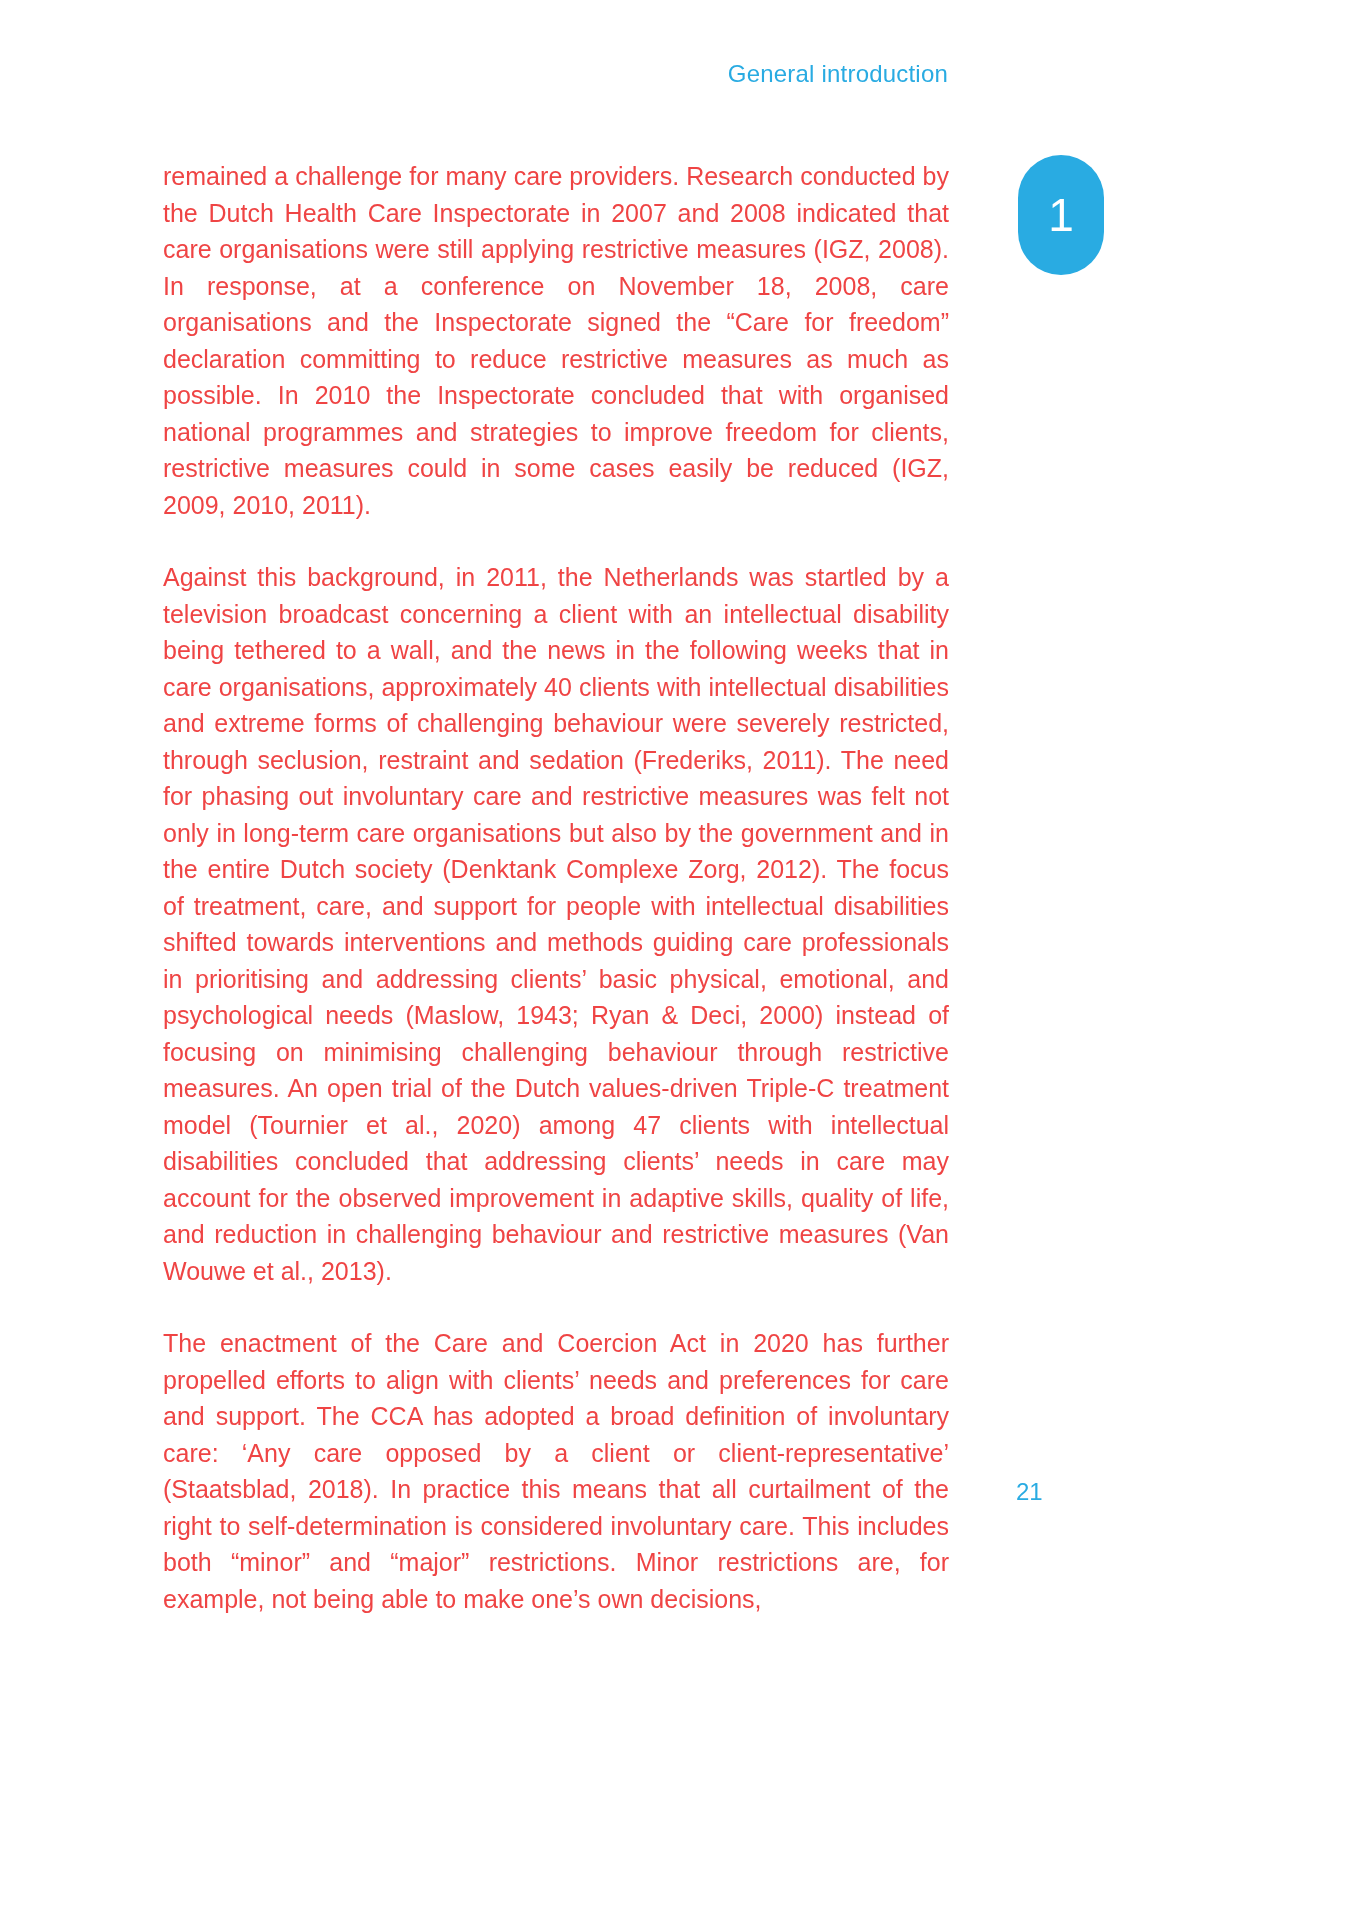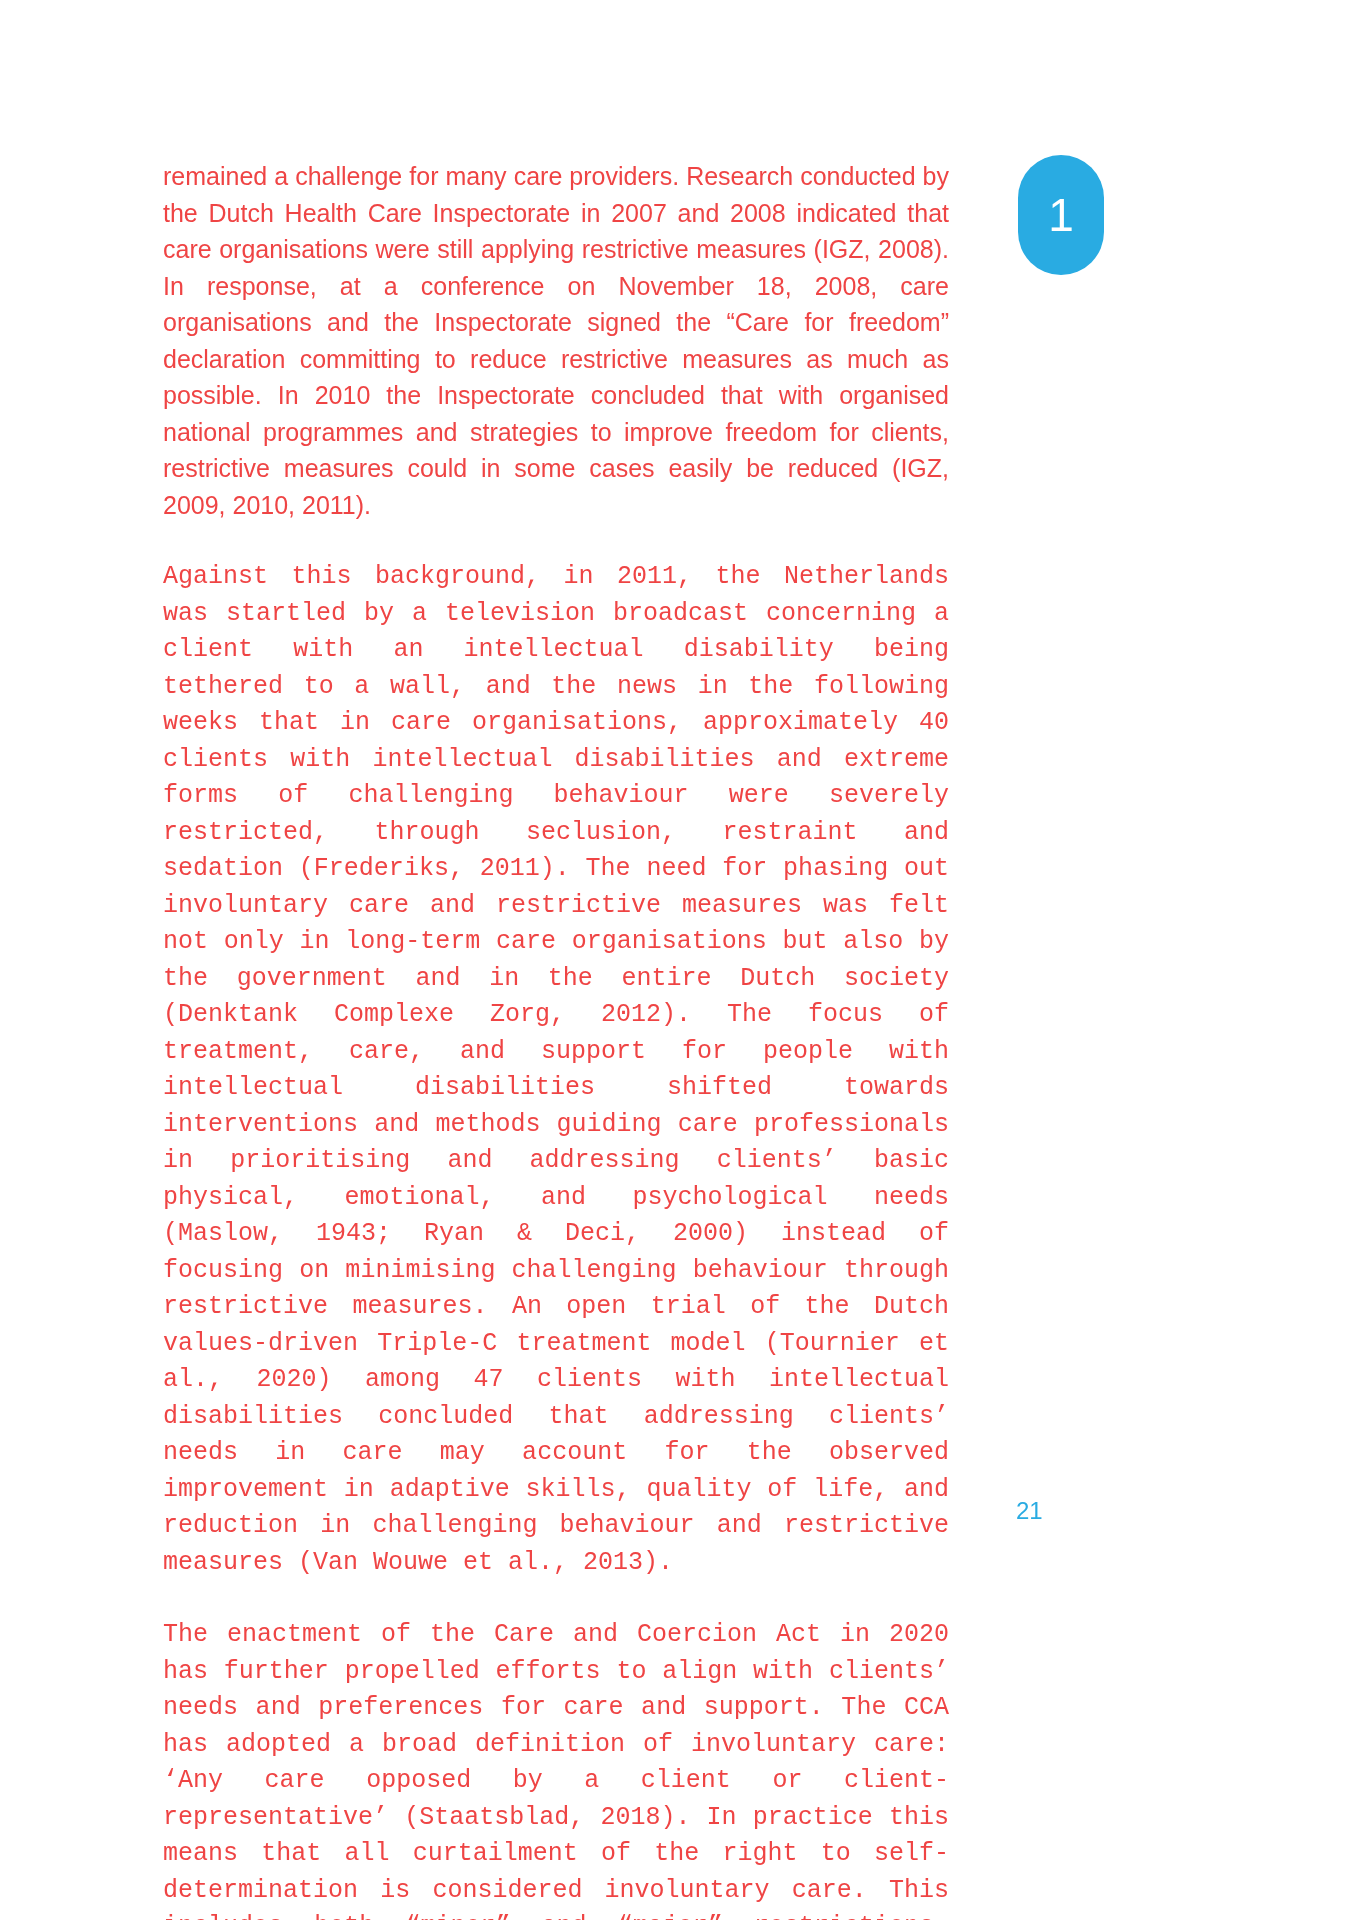--- a/index.html
+++ b/index.html
@@ -46,36 +46,35 @@
     top: 158px;
     left: 163px;
     width: 786px;
     color: #ef4444;
     font-size: 25px;
     line-height: 36.5px;
     text-align: justify;
   }
   .body-text p + p {
     margin-top: 36px;
-    font-family: Liberation Mono, monospace;
   }
   .page-number {
     position: absolute;
     top: 1478px;
     left: 1016px;
     font-size: 24px;
     color: #29abe2;
-    margin-top: 19px;
   }
 </style>
 </head>
 <body>
 
 <div class="page">
 
+  <div class="running-header">General introduction</div>
 
   <div class="chapter-tab">
     <span class="chapter-number">1</span>
   </div>
 
   <div class="body-text">
     <p>remained a challenge for many care providers. Research conducted by the Dutch Health Care Inspectorate in 2007 and 2008 indicated that care organisations were still applying restrictive measures (IGZ, 2008). In response, at a conference on November 18, 2008, care organisations and the Inspectorate signed the “Care for freedom” declaration committing to reduce restrictive measures as much as possible. In 2010 the Inspectorate concluded that with organised national programmes and strategies to improve freedom for clients, restrictive measures could in some cases easily be reduced (IGZ, 2009, 2010, 2011).</p>
     <p>Against this background, in 2011, the Netherlands was startled by a television broadcast concerning a client with an intellectual disability being tethered to a wall, and the news in the following weeks that in care organisations, approximately 40 clients with intellectual disabilities and extreme forms of challenging behaviour were severely restricted, through seclusion, restraint and sedation (Frederiks, 2011). The need for phasing out involuntary care and restrictive measures was felt not only in long-term care organisations but also by the government and in the entire Dutch society (Denktank Complexe Zorg, 2012). The focus of treatment, care, and support for people with intellectual disabilities shifted towards interventions and methods guiding care professionals in prioritising and addressing clients’ basic physical, emotional, and psychological needs (Maslow, 1943; Ryan &amp; Deci, 2000) instead of focusing on minimising challenging behaviour through restrictive measures. An open trial of the Dutch values-driven Triple-C treatment model (Tournier et al., 2020) among 47 clients with intellectual disabilities concluded that addressing clients’ needs in care may account for the observed improvement in adaptive skills, quality of life, and reduction in challenging behaviour and restrictive measures (Van Wouwe et al., 2013).</p>
     <p>The enactment of the Care and Coercion Act in 2020 has further propelled efforts to align with clients’ needs and preferences for care and support. The CCA has adopted a broad definition of involuntary care: ‘Any care opposed by a client or client-representative’ (Staatsblad, 2018). In practice this means that all curtailment of the right to self-determination is considered involuntary care. This includes both “minor” and “major” restrictions. Minor restrictions are, for example, not being able to make one’s own decisions,</p>
   </div>

